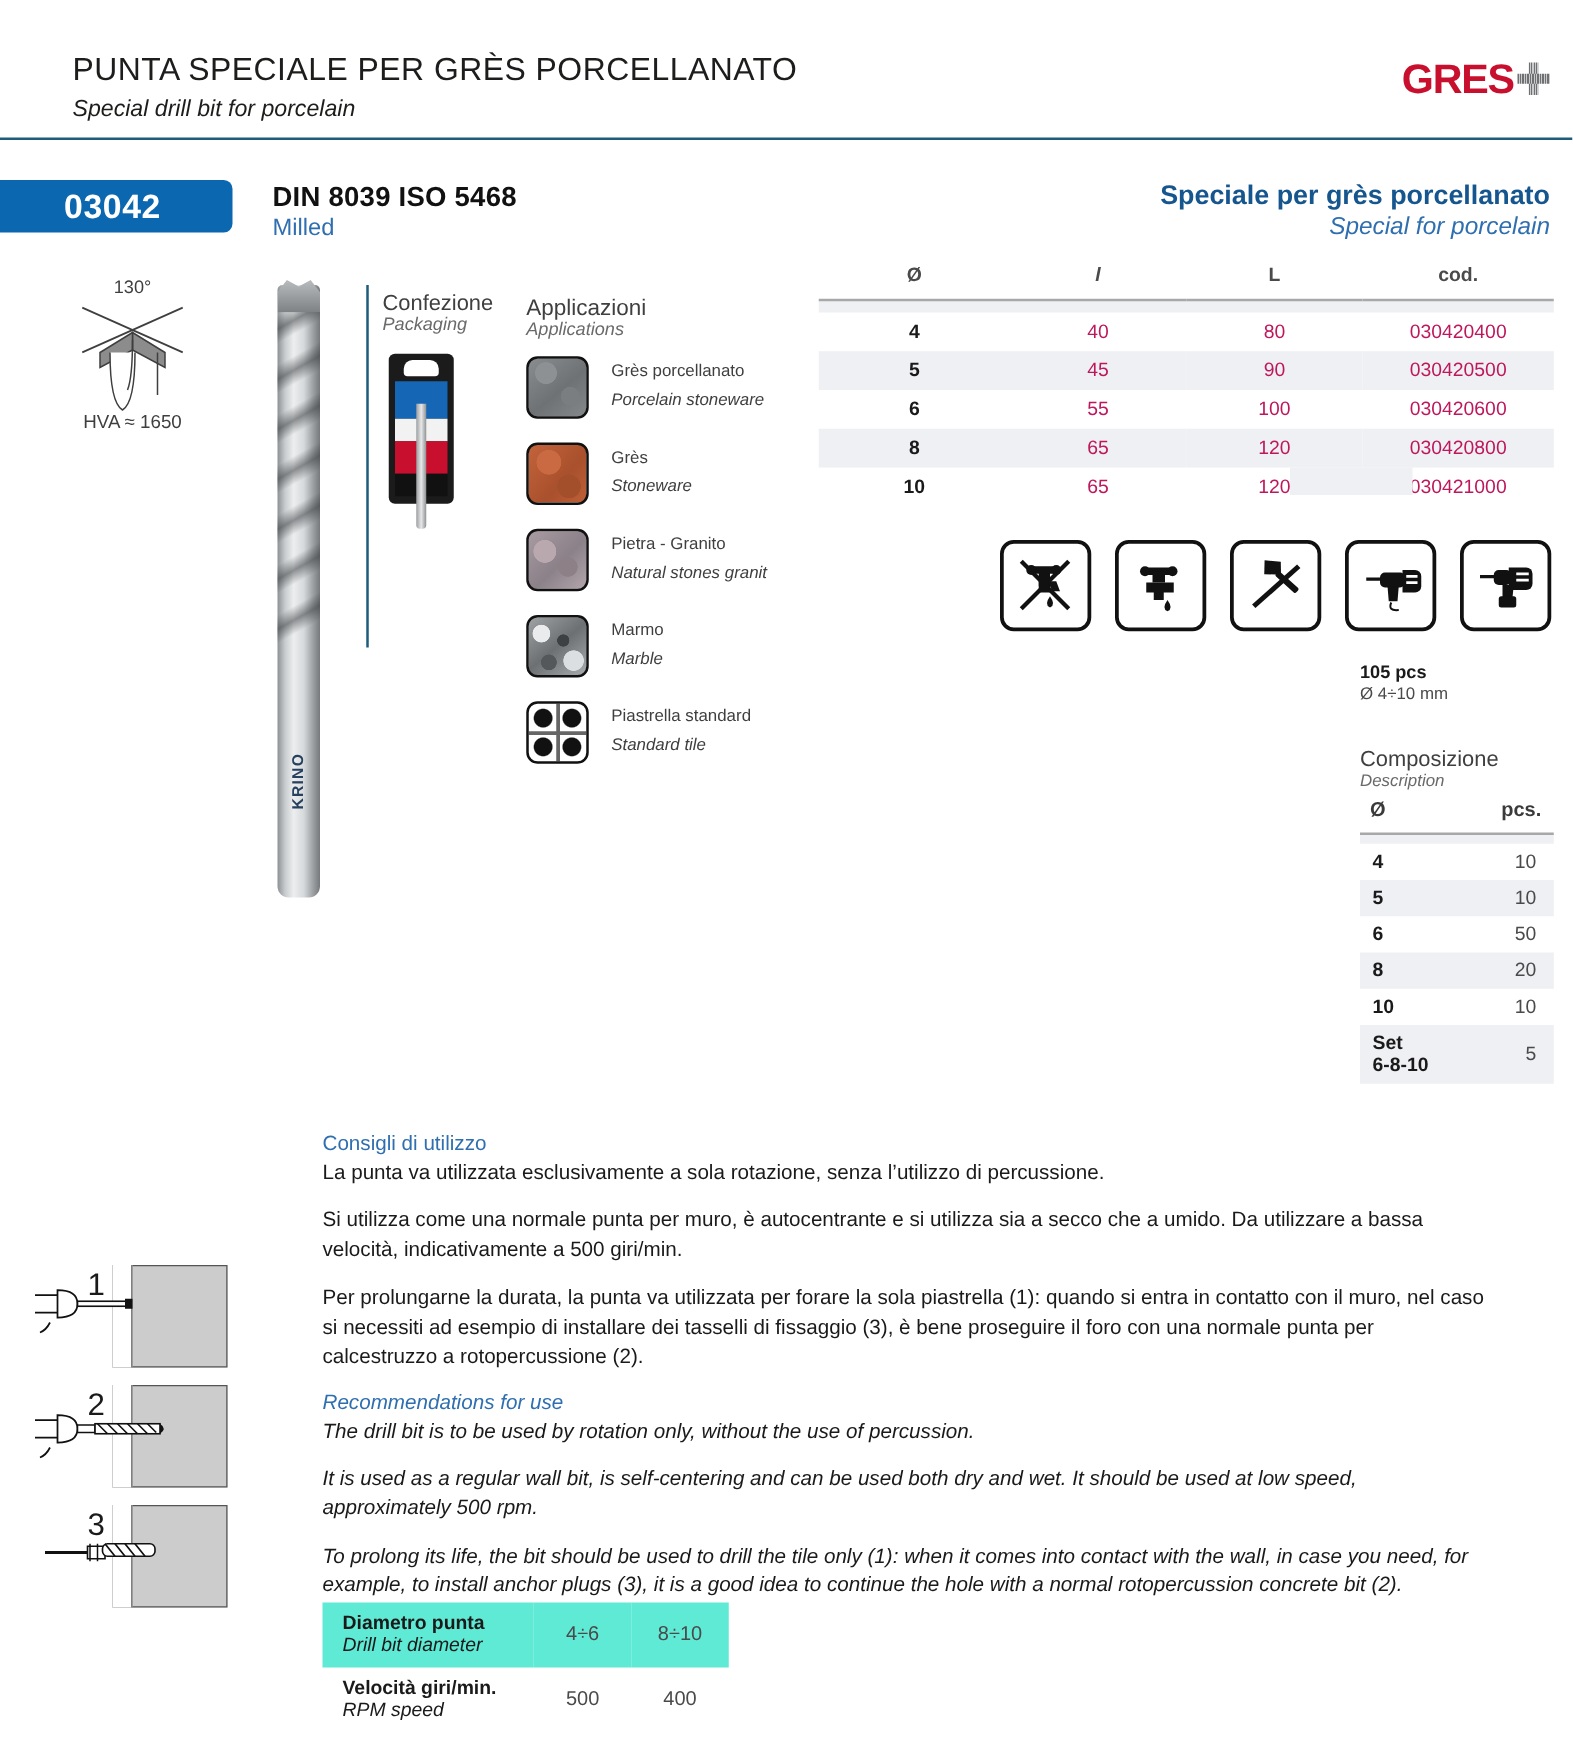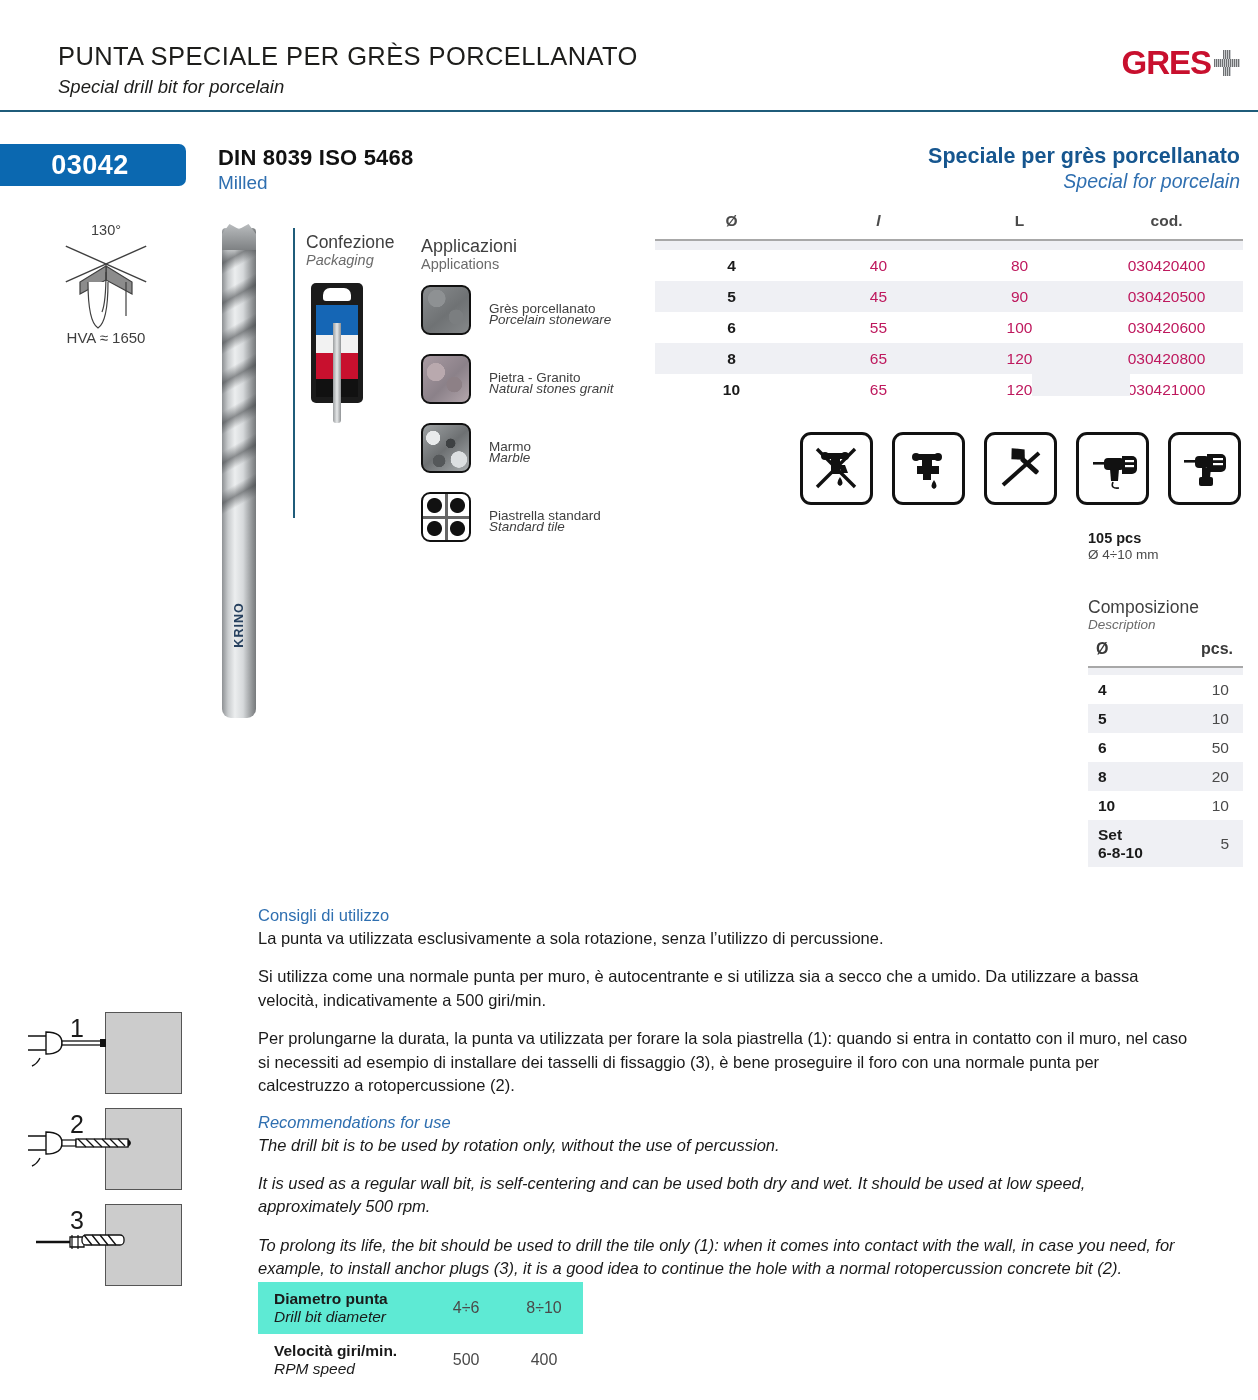--- a/index.html
+++ b/index.html
@@ -120,28 +120,28 @@
   .blister .lbl-white { position: absolute; left: 5px; top: 52px; width: 42px; height: 18px; background: #f2f2f2; }
   .blister .lbl-red { position: absolute; left: 5px; top: 70px; width: 42px; height: 26px; background: #c8102e; }
   .blister .lbl-dark { position: absolute; left: 5px; top: 96px; width: 42px; height: 18px; background: #111; }
   .blister .mini-bit {
     position: absolute; left: 22px; top: 40px; width: 8px; height: 100px;
     background: linear-gradient(90deg,#9b9ea0,#e6e8e9,#8f9294); border-radius: 0 0 3px 3px;
   }
 
   
   .app-title-it { position: absolute; left: 421px; top: 236px; font-size: 18px; color: #3f3f3f; }
-  .app-title-en { position: absolute; left: 421px; top: 256px; font-size: 14.5px; color: #6a6a6a; }
+  .app-title-en { position: absolute; left: 421px; top: 256px; font-size: 14.5px; font-style: italic; color: #6a6a6a; }
   .app-list { position: absolute; left: 421px; top: 285px; width: 230px; }
   .app-row { position: relative; height: 69px; }
   .app-sw {
     position: absolute; left: 0; top: 0; width: 50px; height: 50px;
     border: 2.5px solid #111; border-radius: 9px; overflow: hidden;
   }
-  .app-txt-it { position: absolute; left: 68px; top: 16px; font-size: 13.5px; color: #3f3f3f; white-space: nowrap; }
+  .app-txt-it { position: absolute; left: 68px; top: 4px; font-size: 13.5px; color: #3f3f3f; white-space: nowrap; }
   .app-txt-en { position: absolute; left: 68px; top: 27px; font-size: 13.5px; font-style: italic; color: #3f3f3f; white-space: nowrap; }
 
   .sw-porcelain { background:
       radial-gradient(circle at 30% 25%, #8e9193 0 18%, transparent 19%),
       radial-gradient(circle at 72% 65%, #7b7e80 0 16%, transparent 17%),
       linear-gradient(140deg,#8a8d8f,#6f7274 55%,#85888a); }
   .sw-glazed { background:
       radial-gradient(circle at 25% 30%, #cfd8e4 0 20%, transparent 21%),
       radial-gradient(circle at 70% 70%, #aab8c9 0 22%, transparent 23%),
       linear-gradient(125deg,#b9c5d4,#93a3b8 60%,#c3cedb); }
@@ -307,20 +307,25 @@
 
 <div class="app-title-it">Applicazioni</div>
 <div class="app-title-en">Applications</div>
 <div class="app-list" id="app-list">
     <div class="app-row">
       <div class="app-sw sw-porcelain"></div>
       <div class="app-txt-it">Grès porcellanato</div>
       <div class="app-txt-en">Porcelain stoneware</div>
     </div>
     <div class="app-row">
+      <div class="app-sw sw-stoneware"></div>
+      <div class="app-txt-it">Grès</div>
+      <div class="app-txt-en">Stoneware</div>
+    </div>
+    <div class="app-row">
       <div class="app-sw sw-granite"></div>
       <div class="app-txt-it">Pietra - Granito</div>
       <div class="app-txt-en">Natural stones granit</div>
     </div>
     <div class="app-row">
       <div class="app-sw sw-marble"></div>
       <div class="app-txt-it">Marmo</div>
       <div class="app-txt-en">Marble</div>
     </div>
     <div class="app-row">

